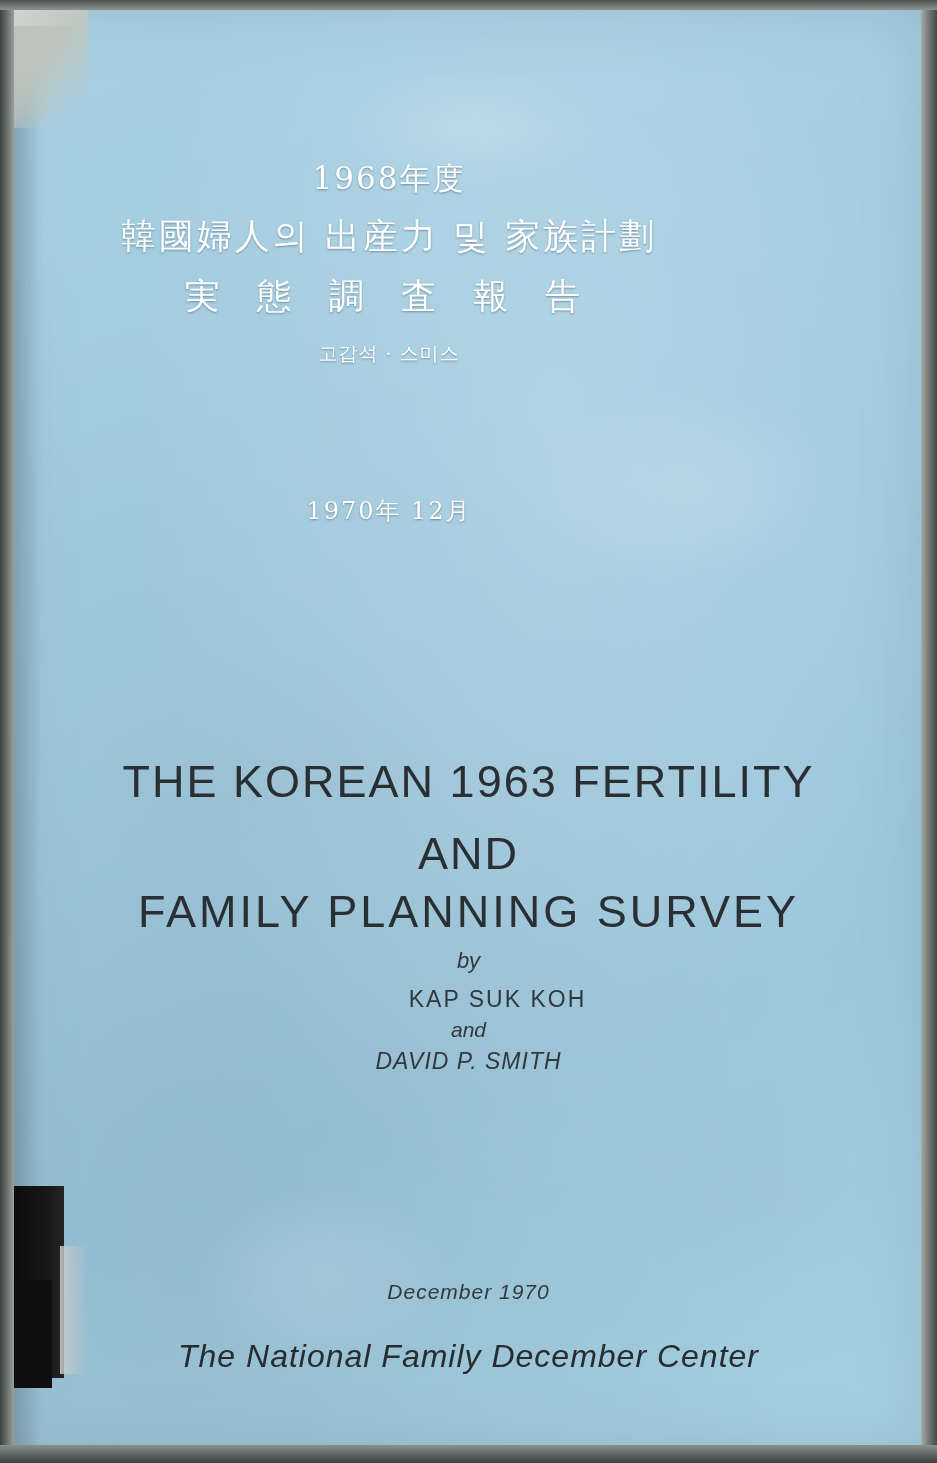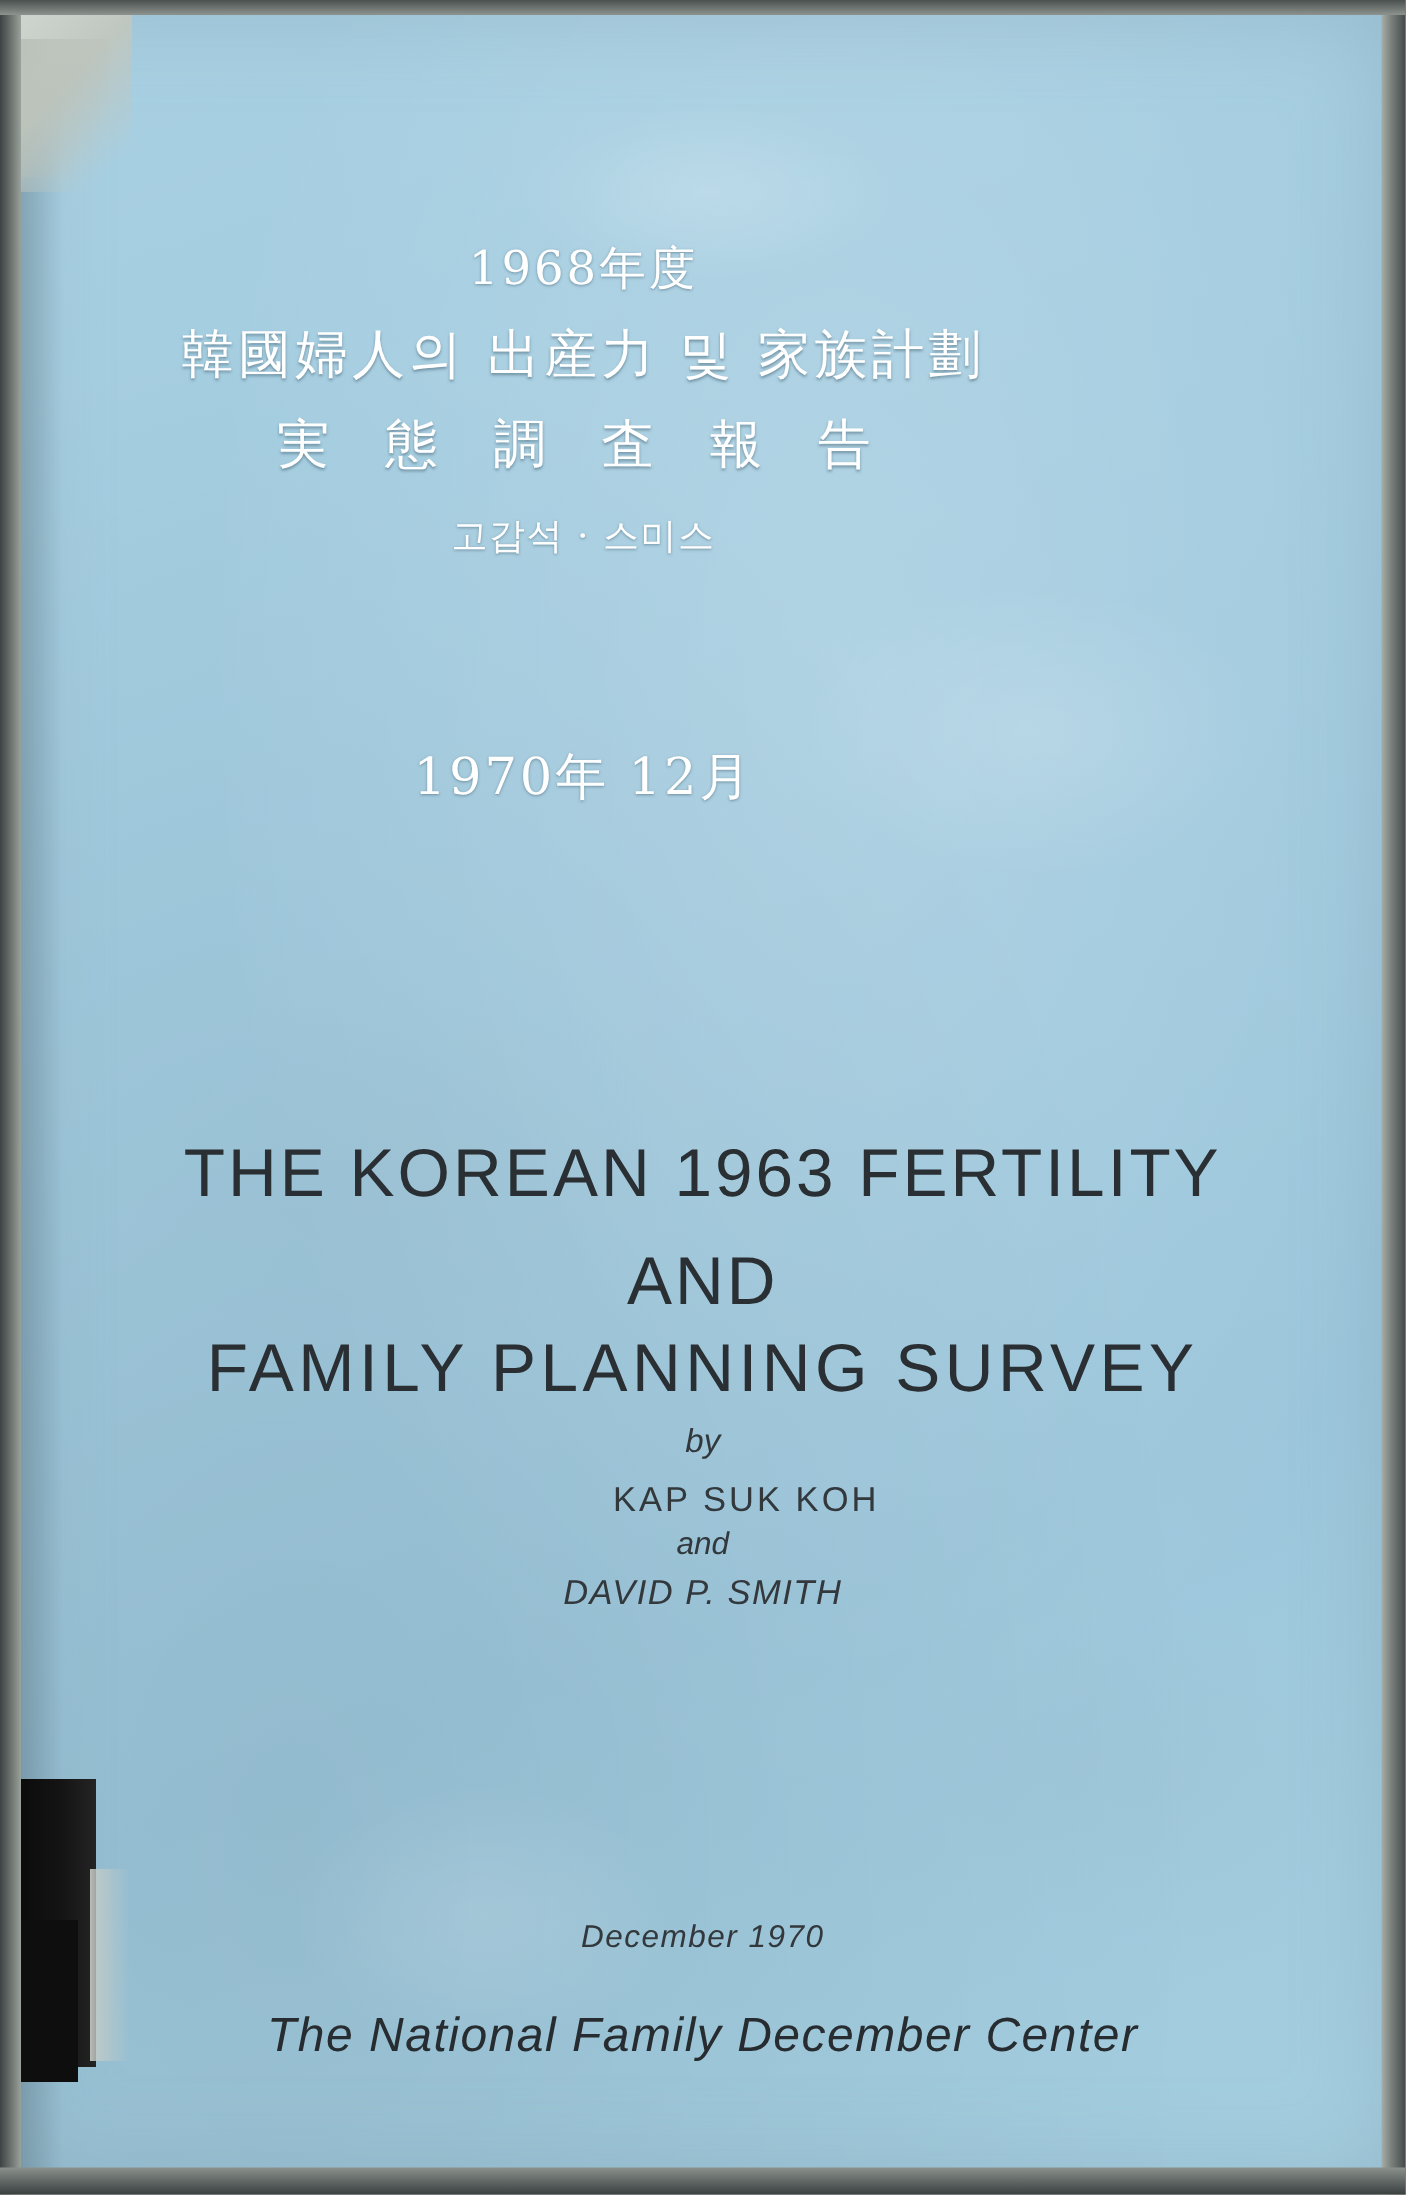--- a/index.html
+++ b/index.html
@@ -138,27 +138,27 @@
     font-size: 35px;
     letter-spacing: 3px;
   }
   #t-title2 {
     top: 265px;
     font-size: 35px;
     letter-spacing: 13px;
   }
   #t-authors-kr {
     top: 333px;
-    font-size: 24px;
+    font-size: 19px;
     letter-spacing: 1px;
     text-align: center;
   }
   #t-date-cjk {
     top: 487px;
-    font-size: 34px;
+    font-size: 24px;
     letter-spacing: 2px;
   }
   #t-institute {
     top: 545px;
     font-size: 33px;
     letter-spacing: 6px;
   }
 
   .en-block {
     position: absolute;

